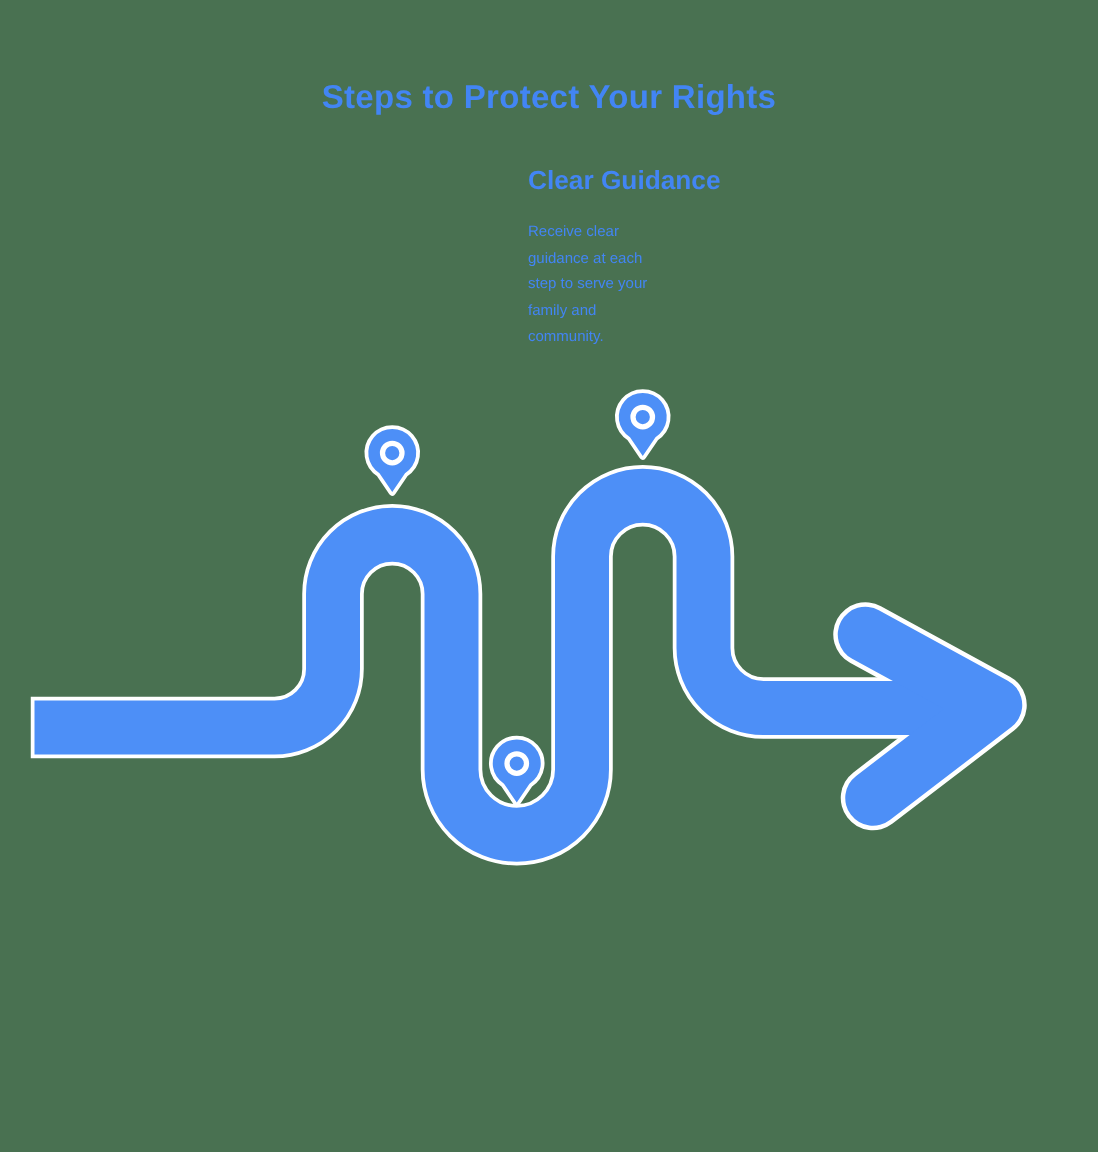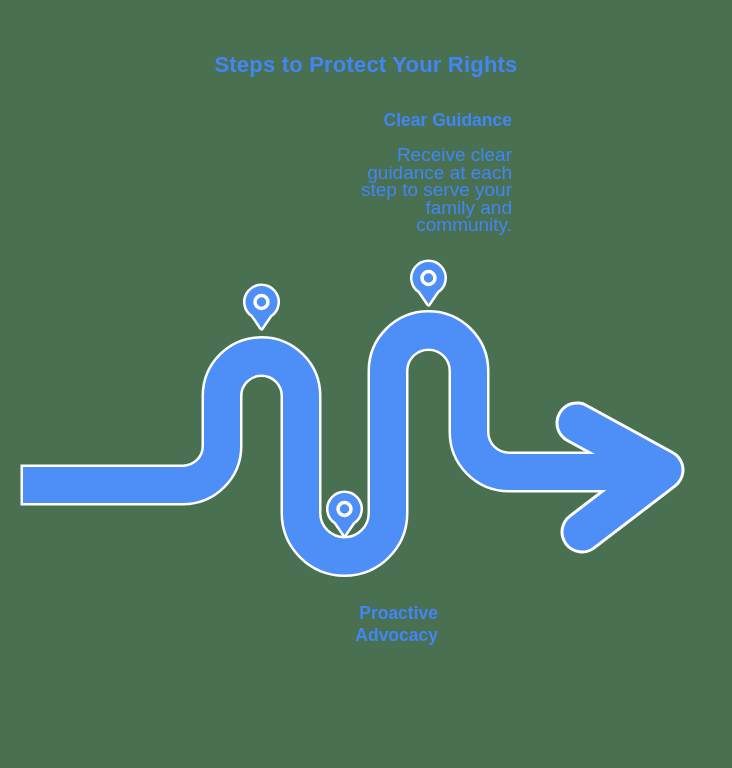--- a/index.html
+++ b/index.html
@@ -12,28 +12,28 @@
   .canvas { position: relative; width: 732px; height: 768px; }
   svg.journey { position: absolute; left: 0; top: 0; }
 
   .title {
     position: absolute; left: 0; top: 53px; width: 732px;
     text-align: center;
     font-size: 22px; font-weight: bold; line-height: 24px;
     color: #4285F4; letter-spacing: 0.2px;
   }
   .step {
-    position: absolute; text-align: right; color: #4285F4;
+    position: absolute; text-align: left; color: #4285F4;
   }
   .step .heading {
     font-size: 17.5px; font-weight: bold; line-height: 22px;
     margin: 0 0 15px 0; white-space: pre-line;
   }
   .step .desc {
-    font-size: 19px; line-height: 17.5px; white-space: pre-line;
+    font-size: 10px; line-height: 17.5px; white-space: pre-line;
   }
   .step1 { left: 172px; top: 134px; width: 180px; }
   .step2 { left: 352px; top: 109px; width: 160px; }
   .step3 { left: 258px; top: 602px; width: 180px; }
 </style>
 </head>
 <body>
 
 <div class="canvas">
 
@@ -65,17 +65,15 @@
   <div class="step step2">
     <div class="heading">Clear Guidance</div>
     <div class="desc">Receive clear
 guidance at each
 step to serve your
 family and
 community.</div>
   </div>
 
   <div class="step step3">
-    <div class="heading">Proactive
-Advocacy</div>
   </div>
 
 </div>
 
 </body></html>

